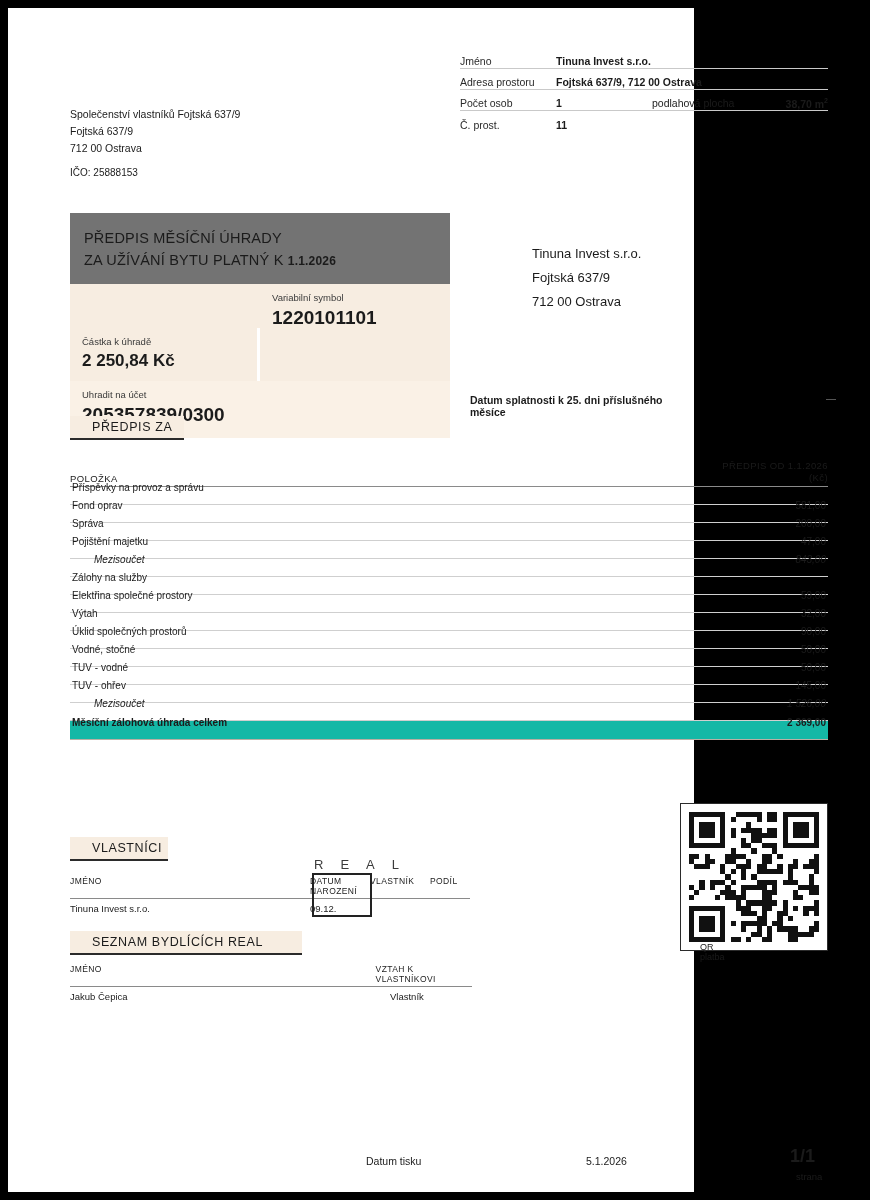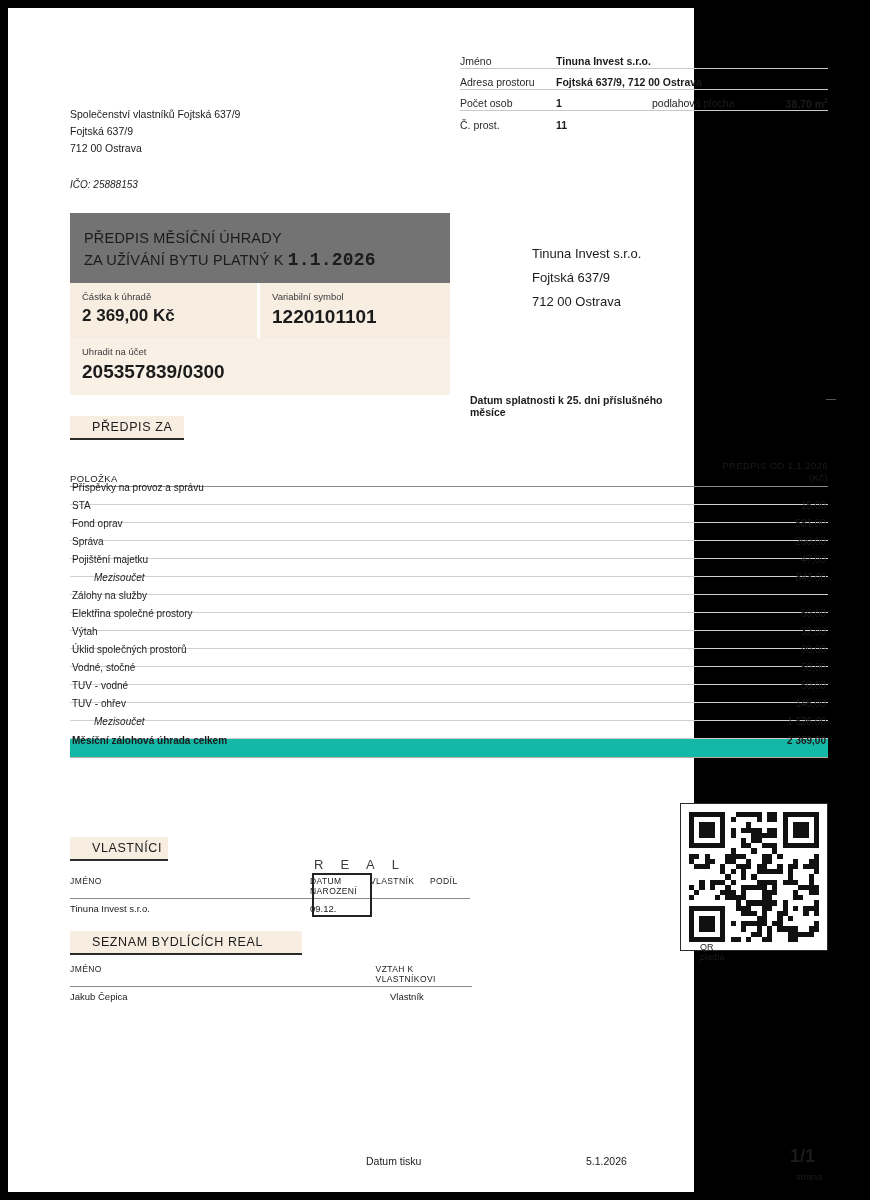--- a/index.html
+++ b/index.html
@@ -43,48 +43,47 @@
 
   
   .sender {
     position: absolute;
     left: 62px; top: 98px;
     font-size: 10.5px;
     line-height: 17px;
   }
   .ico {
     position: absolute;
-    left: 62px; top: 171px;
+    left: 62px; top: 159px;
     font-size: 10px;
-    font-style: italic;
   }
 
   
   .paybox {
     position: absolute;
     left: 62px; top: 205px;
     width: 380px;
   }
   .paybox-title {
     background: #737373;
     padding: 14px 14px 12px 14px;
     font-size: 14.5px;
     line-height: 22px;
     letter-spacing: .2px;
   }
-  .paybox-title .big { font-size: 18px; font-weight: bold; font-family: Liberation Mono, monospace; }
+  .paybox-title .big { font-size: 12px; font-weight: bold; }
   .paybox-row {
     display: flex;
     background: #f7ede1;
   }
   .paybox-cell {
     padding: 8px 12px 10px 12px;
     flex: 1;
   }
-  .paybox-cell.left { border-right: 3px solid #fff; flex: 0 0 190px; }
+  .paybox-cell.left { border-right: 3px solid #fff; flex: 0 0 190px; margin-top: 44px; }
   .pb-label { font-size: 9.5px; color: #3a3a3a; }
   .pb-value { font-size: 17px; font-weight: bold; margin-top: 4px; }
   .pb-value.vs { font-size: 19px; }
   .paybox-row2 {
     background: #faf1e6;
     padding: 8px 12px 12px 12px;
   }
   .pb-account { font-size: 19px; font-weight: bold; margin-top: 4px; }
 
   
@@ -269,21 +268,21 @@
     <div class="paybox-title">
       <div>PŘEDPIS MĚSÍČNÍ ÚHRADY</div>
       <div>
         <span>ZA UŽÍVÁNÍ BYTU PLATNÝ K</span>
         <span class="big">1.1.2026</span>
       </div>
     </div>
     <div class="paybox-row">
       <div class="paybox-cell left">
         <div class="pb-label">Částka k úhradě</div>
-        <div class="pb-value">2 369,00 Kč</div>
+        <div class="pb-value">2 250,84 Kč</div>
       </div>
       <div class="paybox-cell">
         <div class="pb-label">Variabilní symbol</div>
         <div class="pb-value vs">1220101101</div>
       </div>
     </div>
     <div class="paybox-row2">
       <div class="pb-label">Uhradit na účet</div>
       <div class="pb-account">205357839/0300</div>
     </div>
@@ -304,24 +303,20 @@
       <span>POLOŽKA</span>
       <span class="r">
         <span>PŘEDPIS OD 1.1.2026</span><br>
         <span>(Kč)</span>
       </span>
     </div>
 
     <div class="t-row group">
       <span class="nm">Příspěvky na provoz a správu</span>
       <span class="amt"></span>
-    </div>
-    <div class="t-row">
-      <span class="nm">STA</span>
-      <span class="amt">15,00</span>
     </div>
     <div class="t-row">
       <span class="nm">Fond oprav</span>
       <span class="amt">581,00</span>
     </div>
     <div class="t-row">
       <span class="nm">Správa</span>
       <span class="amt">200,00</span>
     </div>
     <div class="t-row">

